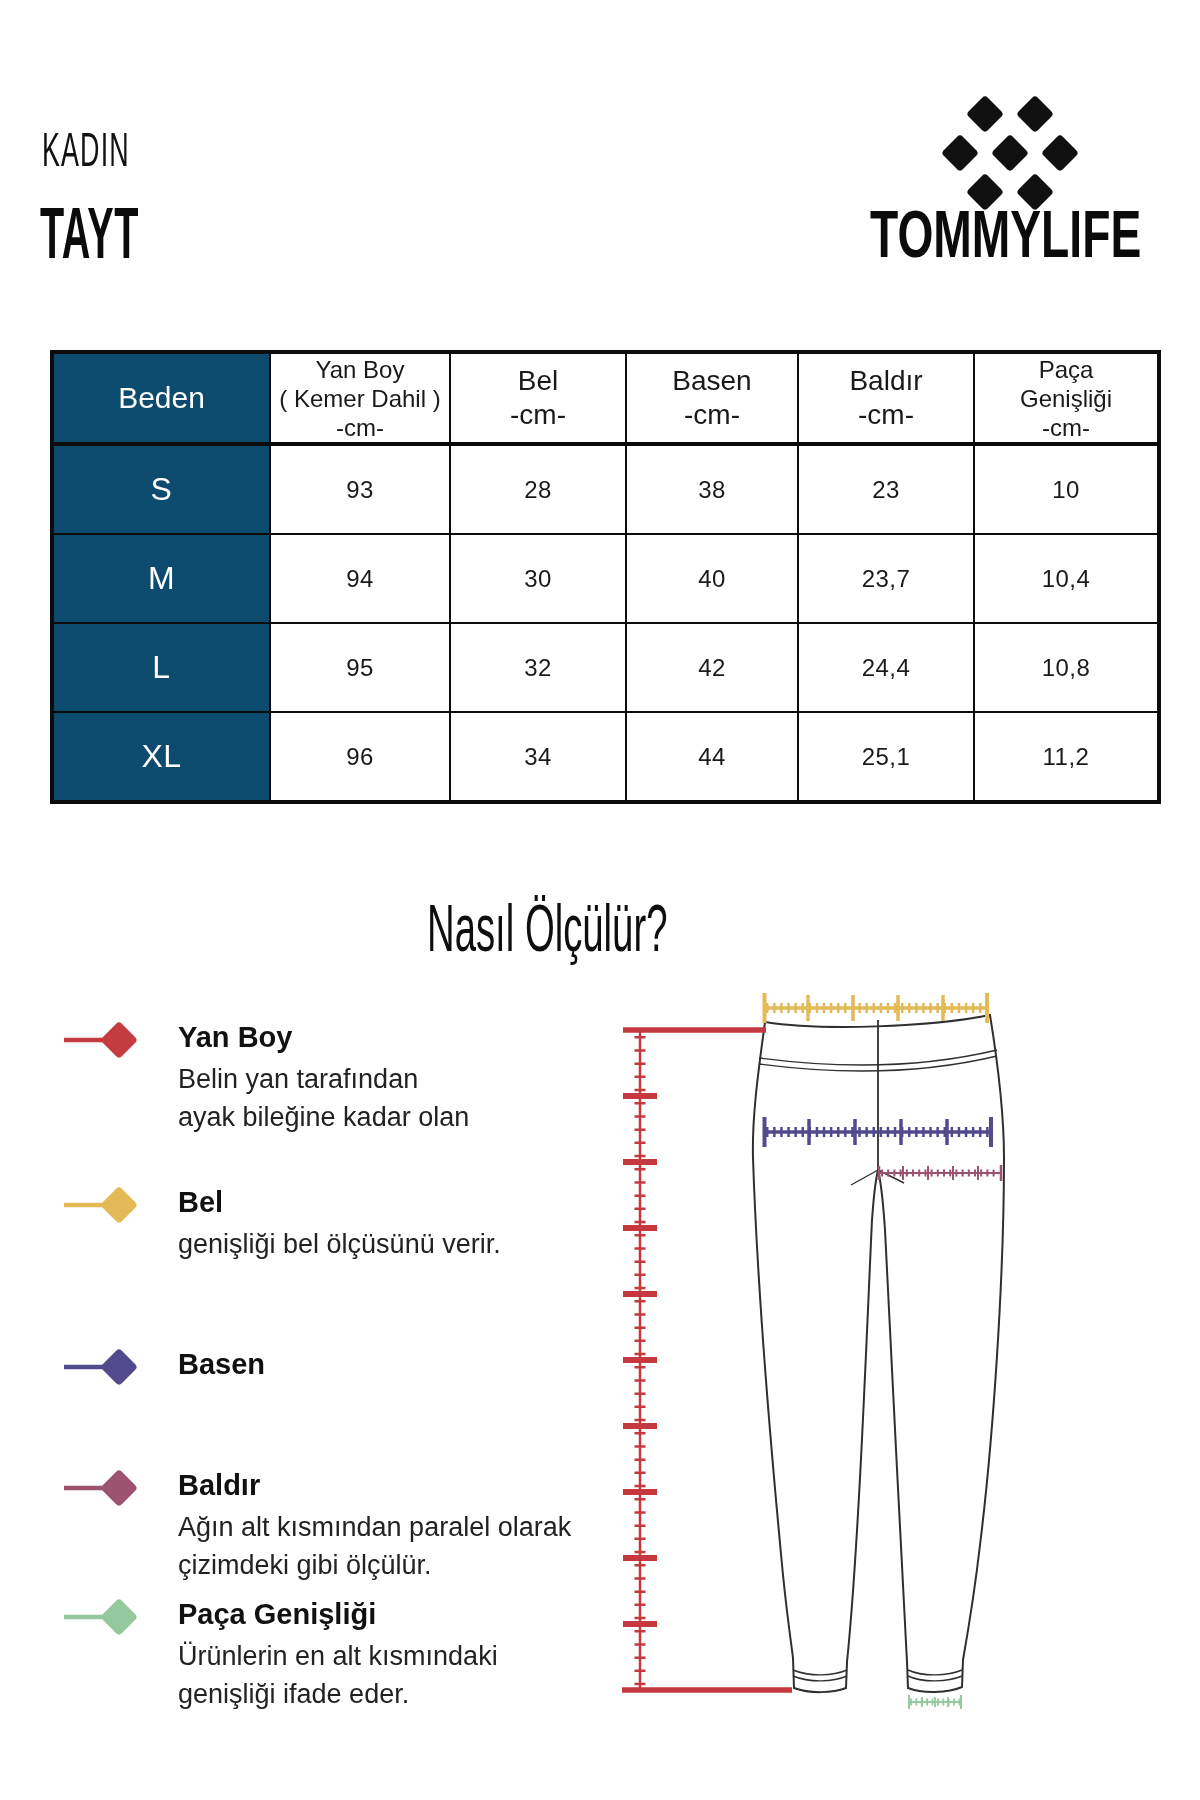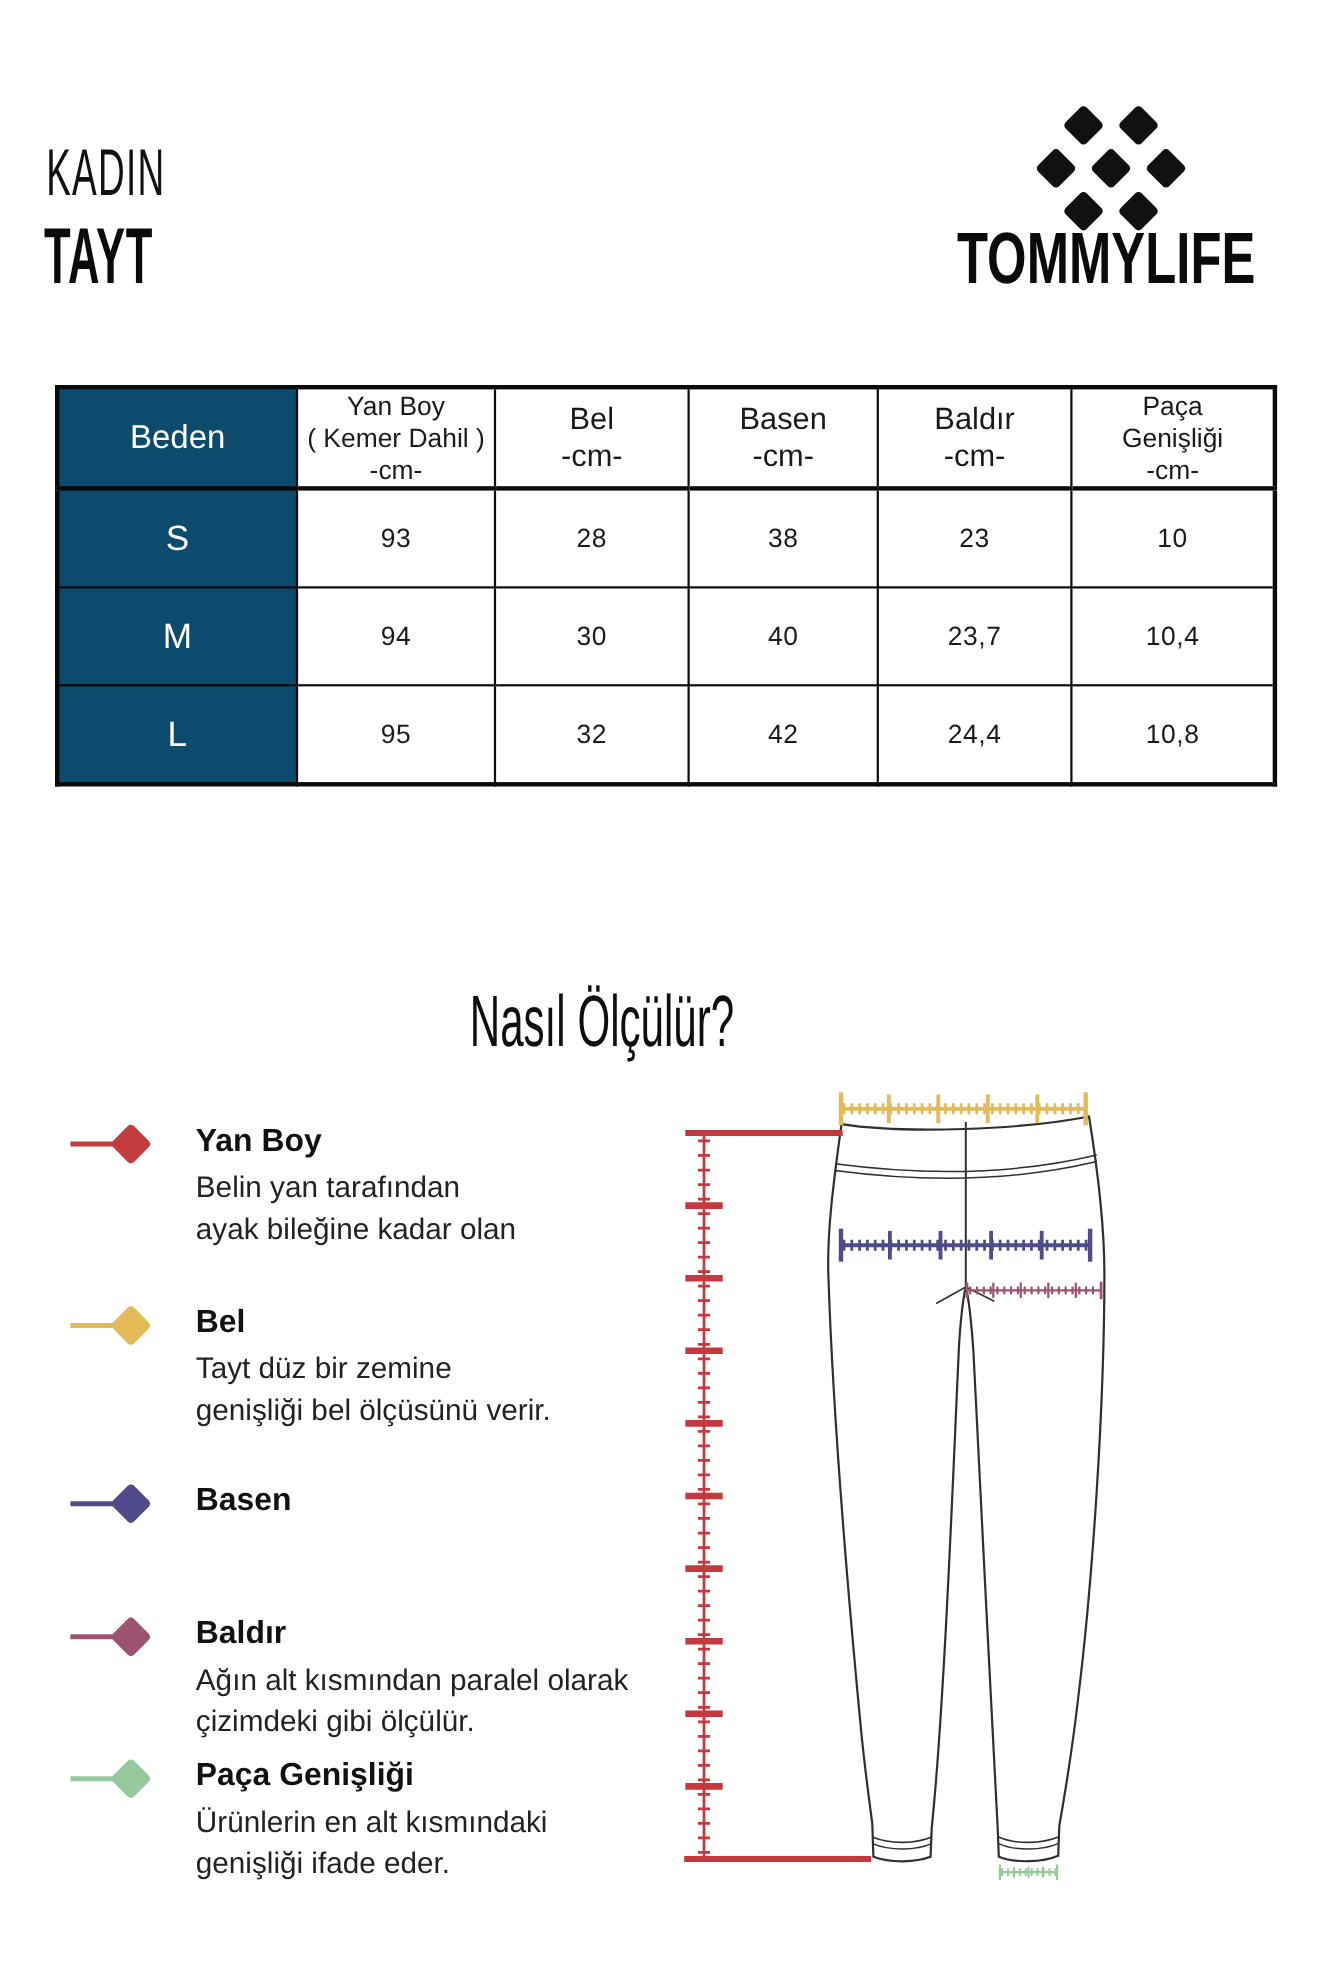--- a/index.html
+++ b/index.html
@@ -4,21 +4,21 @@
 <style>
   html,body{margin:0;padding:0;}
   body{
     width:1200px;height:1800px;position:relative;background:#ffffff;
     font-family:"Liberation Sans", sans-serif;color:#1a1a1a;overflow:hidden;
   }
   .abs{position:absolute;}
   .cond{display:inline-block;transform-origin:left top;white-space:nowrap;}
 
   
-  #kadin{left:42px;top:122px;font-size:60px;font-weight:400;letter-spacing:2px;color:#111;}
+  #kadin{left:42px;top:122px;font-size:48px;font-weight:400;letter-spacing:2px;color:#111;}
   #kadin .cond{transform:scaleX(0.56);}
   #tayt{left:40px;top:192px;font-size:72px;font-weight:700;letter-spacing:1px;color:#0b0b0b;}
   #tayt .cond{transform:scaleX(0.55);}
   #brand-name{left:870px;top:196px;font-size:66px;font-weight:700;color:#0b0b0b;}
   #brand-name .cond{transform:scaleX(0.70);}
   #brand-logo{left:932px;top:88px;}
 
   
   #size-table{left:50px;top:350px;border-collapse:collapse;table-layout:fixed;width:1107px;}
   #size-table, #size-table th, #size-table td{border:2px solid #0b0b0b;}
@@ -132,20 +132,28 @@
       <td>10,4</td>
     </tr>
     <tr>
       <td class="size-col">L</td>
       <td>95</td>
       <td>32</td>
       <td>42</td>
       <td>24,4</td>
       <td>10,8</td>
     </tr>
+    <tr>
+      <td class="size-col">XL</td>
+      <td>96</td>
+      <td>34</td>
+      <td>44</td>
+      <td>25,1</td>
+      <td>11,2</td>
+    </tr>
   </tbody>
 </table>
 
 <div class="abs" id="section-heading">
   <span class="cond">Nasıl Ölçülür?</span>
 </div>
 
 <div class="abs" id="legend">
 
   <div class="legend-item" style="top:2px">
@@ -160,21 +168,20 @@
     </div>
   </div>
 
   <div class="legend-item" style="top:167px">
     <svg class="legend-marker" viewBox="0 0 80 52">
       <line x1="2" y1="26" x2="50" y2="26" stroke-width="4.5" stroke="#e3ba55"></line>
       <rect x="43.5" y="12.5" width="27" height="27" rx="4" transform="rotate(45 57 26)" fill="#e3ba55"></rect>
     </svg>
     <div class="legend-title">Bel</div>
     <div class="legend-desc">
-      <div>Tayt düz bir zemine</div>
       <div>genişliği bel ölçüsünü verir.</div>
     </div>
   </div>
 
   <div class="legend-item" style="top:329px">
     <svg class="legend-marker" viewBox="0 0 80 52">
       <line x1="2" y1="26" x2="50" y2="26" stroke-width="4.5" stroke="#514b8c"></line>
       <rect x="43.5" y="12.5" width="27" height="27" rx="4" transform="rotate(45 57 26)" fill="#514b8c"></rect>
     </svg>
     <div class="legend-title">Basen</div>

